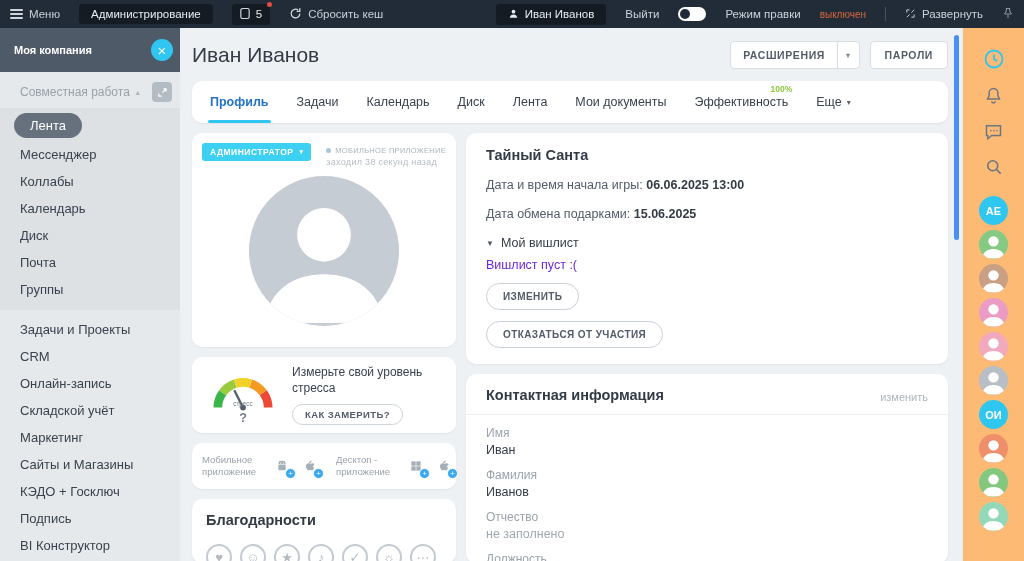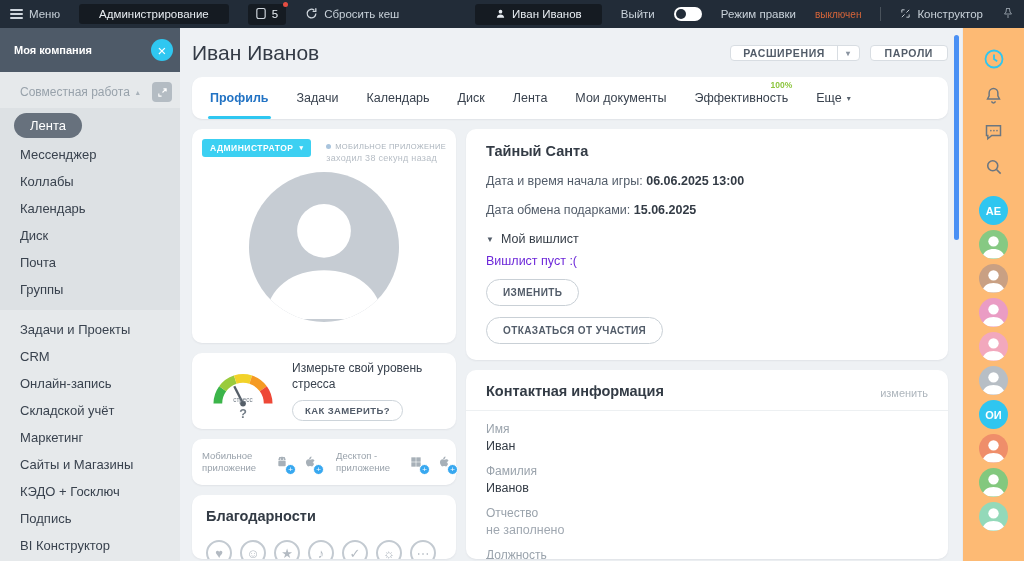--- a/index.html
+++ b/index.html
@@ -1,21 +1,21 @@
 <!DOCTYPE html>
 <html><head>
 <meta charset="utf-8">
 <style>
   *{margin:0;padding:0;box-sizing:border-box}
   html,body{width:1024px;height:561px;overflow:hidden;background:#eef1f4;font-family:"Liberation Sans",sans-serif}
 
   
   .topbar{position:absolute;top:0;left:0;right:0;height:28px;background:#222c38;display:flex;align-items:center;gap:19px;padding:0 10px;color:#c9d2da;font-size:11.5px;z-index:9}
   .tb-btn{display:flex;align-items:center;gap:6px;cursor:pointer;white-space:nowrap}
-  .tb-dark{background:rgba(0,0,0,.38);border-radius:3px;padding:4px 20px;color:#e8edf2}
+  .tb-dark{background:rgba(0,0,0,.38);border-radius:3px;padding:4px 12px;color:#e8edf2}
   .hamburger{width:13px;display:flex;flex-direction:column;gap:2px}
   .hamburger i{height:2px;background:#cfd6dd;border-radius:1px}
   .tb-phone{position:relative;padding:3px 8px}
   .reddot{position:absolute;top:-2px;right:-2px;width:5px;height:5px;border-radius:50%;background:#e54d42}
   .spacer{flex:1}
   .toggle{width:28px;height:14px;background:#fff;border-radius:8px;position:relative;cursor:pointer;flex:none}
   .toggle i{position:absolute;left:2px;top:2px;width:10px;height:10px;background:#222c38;border-radius:50%}
   .state-off{color:#d9663a;font-size:10px}
   .vdiv{width:1px;height:14px;background:rgba(255,255,255,.18)}
 
@@ -30,21 +30,21 @@
   .sb-group{background:#dde1e4;padding:3px 0 7px}
   .sb-item{padding:6px 10px 6px 20px;font-size:13px;color:#39424e;cursor:pointer;white-space:nowrap;overflow:hidden;text-overflow:ellipsis}
   .sb-item.active{display:block;width:fit-content;background:#67717d;color:#fff;border-radius:14px;padding:5px 16px;margin:2px 0 3px 14px}
   .sb-items{padding-top:6px}
 
   
   .main{position:absolute;left:180px;top:28px;right:62px;bottom:0;padding:0 14px 0 12px;overflow:hidden}
   .page-head{display:flex;align-items:center;margin-top:13px}
   .page-title{font-size:21px;color:#343b46;font-weight:normal}
   .head-actions{margin-left:auto;display:flex;gap:10px}
-  .btn{background:#fff;border:1px solid #d8dde2;border-radius:4px;height:16px;display:flex;align-items:center;padding:0 14px;font-size:10.5px;letter-spacing:.6px;color:#525c69;font-weight:bold;cursor:pointer}
+  .btn{background:#fff;border:1px solid #d8dde2;border-radius:4px;height:28px;display:flex;align-items:center;padding:0 14px;font-size:10.5px;letter-spacing:.6px;color:#525c69;font-weight:bold;cursor:pointer}
   .split{padding:0}
   .split .btn-main{padding:0 12px;height:100%;display:flex;align-items:center}
   .split .btn-caret{border-left:1px solid #d8dde2;height:100%;display:flex;align-items:center;padding:0 8px;color:#8a94a0;font-size:8px}
   .tabsbar{margin-top:12px;background:#fff;border-radius:10px;height:42px;display:flex;align-items:center;padding:0 18px;gap:28px;box-shadow:0 1px 2px rgba(50,60,70,.07)}
   .tab{font-size:12.5px;color:#39424e;position:relative;height:100%;display:flex;align-items:center;cursor:pointer;white-space:nowrap}
   .tab.active{color:#2273c4;font-weight:bold}
   .tab.active::after{content:"";position:absolute;left:-2px;right:-2px;bottom:0;height:3px;background:#2fc7f1;border-radius:2px}
   .tab-badge{position:absolute;top:3px;right:-4px;font-size:8.5px;color:#8dc63f;font-weight:bold}
   .tab-caret{margin-left:5px;font-size:8px;color:#5b6570}
 
@@ -152,21 +152,21 @@
   <div class="toggle">
       <i></i>
     </div>
   <span>Режим правки</span>
   <span class="state-off">выключен</span>
   <div class="vdiv"></div>
   <div class="tb-btn">
     <span><svg width="11" height="11" viewBox="0 0 24 24" fill="none" stroke="#cfd6dd" stroke-width="2">
           <path d="M4 10V4h6M20 14v6h-6M20 4l-6 6M4 20l6-6"></path>
         </svg></span>
-    <span>Конструктор</span>
+    <span>Развернуть</span>
   </div>
   <span><svg width="12" height="12" viewBox="0 0 24 24" fill="none" stroke="#8f99a3" stroke-width="2">
         <path d="M12 16v6M8 3h8M9 3l-1 7-3 4h14l-3-4-1-7"></path>
       </svg></span>
 </div>
 
 <div class="sidebar">
   <div class="sb-header">
     <span class="sb-title">Моя компания</span>
     <span class="sb-close">×</span>

